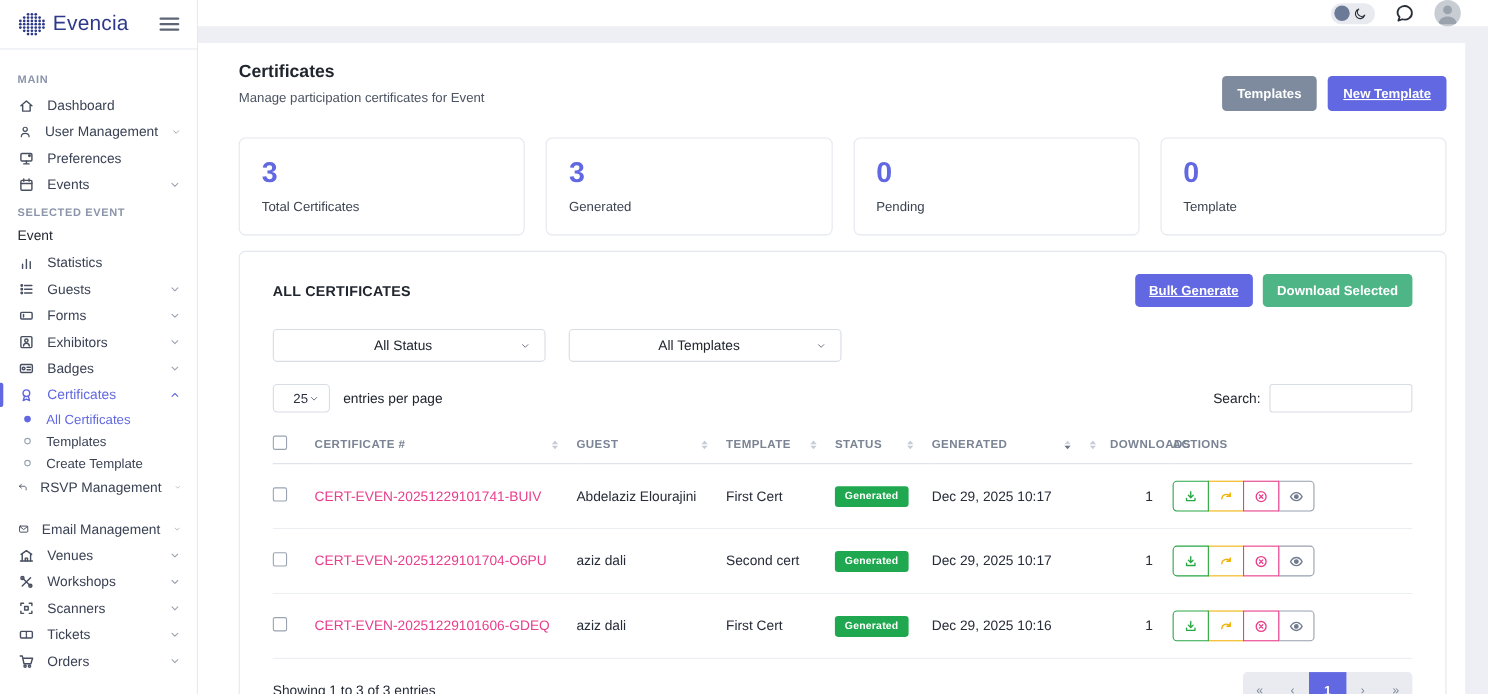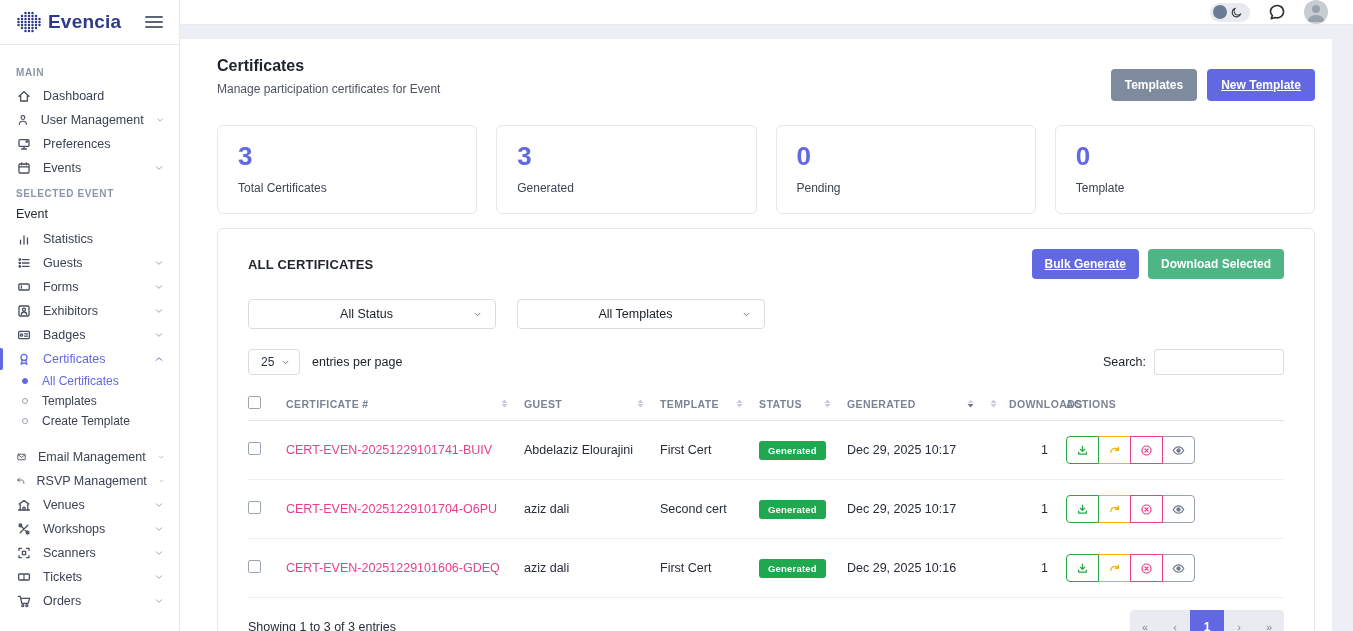--- a/index.html
+++ b/index.html
@@ -9,21 +9,21 @@
     background: #edeff4;
     color: #2b3240;
     font-size: 13px;
   }
   .app { display:flex; width:1353px; height:631px; }
 
   
   .sidebar { width:180px; min-width:180px; background:#fff; border-right:1px solid #e6e9ef; display:flex; flex-direction:column; }
   .logo-row { height:45px; border-bottom:1px solid #e6e9ef; display:flex; align-items:center; padding:0 16px; gap:6px; }
   .logo-mark { width:26px; height:26px; flex:0 0 auto; }
-  .logo-text { font-size:19px; font-weight:700; color:var(--navy); letter-spacing:.2px; flex:1; }
+  .logo-text { font-size:19px; font-weight:400; color:var(--navy); letter-spacing:.2px; flex:1; }
   .hamburger { width:18px; cursor:pointer; color:#5c6675; }
   .hamburger div { height:2px; background:#5c6675; margin:3px 0; border-radius:1px; }
   .sidebar-nav { padding:14px 0 0 0; overflow:hidden; }
   .nav-section-label { font-size:10px; font-weight:bold; color:#8b95aa; letter-spacing:.6px; padding:8px 16px 6px; text-transform:uppercase; }
   .event-name { font-size:12.5px; color:#222833; padding:2px 16px 6px; }
   .nav-item { display:flex; align-items:center; height:24px; padding:0 14px 0 16px; gap:11px; cursor:pointer; position:relative; color:#3a4254; }
   .nav-item.gap { margin-top:14px; }
   .nav-item .nav-icon { width:16px; height:16px; color:#474f60; display:flex; align-items:center; }
   .nav-item .nav-label { font-size:12.5px; flex:1; white-space:nowrap; }
   .nav-item .chev { width:12px; height:12px; color:#99a1b0; display:flex; }
@@ -70,21 +70,21 @@
   .cert-head-actions { display:flex; gap:9px; }
   .cert-head-actions .btn { padding:8px 13px; }
 
   .filters-row { display:flex; gap:21px; margin-top:20px; }
   .select-box { width:248px; height:30px; border:1px solid #d8dce3; border-radius:4px; display:flex; align-items:center; padding:0 12px; font-size:12.5px; color:#20252e; cursor:pointer; background:#fff; }
   .select-box .sel-label { flex:1;text-align:center; }
   .sel-chev { width:11px; height:11px; color:#6a7280; display:flex; }
 
   .controls-row { display:flex; align-items:center; justify-content:space-between; margin-top:20px; }
   .page-size { display:flex; align-items:center; gap:12px; }
-  .size-select { width:52px; height:26px; border:1px solid #d8dce3; border-radius:4px; display:flex; align-items:center; justify-content:space-between; padding:0 8px 0 12px; font-size:12px; cursor:pointer; }
+  .size-select { width:52px; height:26px; border:1px solid #d8dce3; border-radius:4px; display:flex; align-items:center; justify-content:flex-end; padding:0 8px 0 12px; font-size:12px; cursor:pointer; }
   .entries-label { font-size:12.5px; color:#20252e; }
   .search-wrap { display:flex; align-items:center; gap:8px; }
   .search-label { font-size:12.5px; color:#20252e; }
   .search-input { width:130px; height:26px; border:1px solid #d8dce3; border-radius:3px; font-family:inherit; font-size:12px; padding:0 8px; outline:none; }
 
   
   table.cert-table { width:100%; border-collapse:collapse; table-layout:fixed; margin-top:12px; }
   .cert-table th { font-size:10.5px; font-weight:bold; color:var(--th); letter-spacing:.4px; text-transform:uppercase; text-align:left; padding:9px 6px 9px 0; border-bottom:1px solid #dde1e8; }
   .th-inner { display:flex; align-items:center; }
   .th-inner .lbl { white-space:nowrap; }
@@ -302,41 +302,41 @@
           <span>All Certificates</span>
         </div>
         <div class="nav-sub">
           <span class="bullet"></span>
           <span>Templates</span>
         </div>
         <div class="nav-sub">
           <span class="bullet"></span>
           <span>Create Template</span>
         </div>
+        <div class="nav-item">
+          <span class="nav-icon">
+            <svg width="100%" height="100%" viewBox="0 0 16 16" fill="none" stroke="currentColor" stroke-width="1.3" stroke-linecap="round" stroke-linejoin="round">
+              <path d="M5.8 3.6 2.6 6.4l3.2 2.8M2.6 6.4h7.2c2 0 3.2 1.5 3.2 3.4v2.2"></path>
+            </svg>
+          </span>
+          <span class="nav-label">RSVP Management</span>
+          <span class="chev">
+            <svg width="100%" height="100%" viewBox="0 0 16 16" fill="none" stroke="currentColor" stroke-width="1.3" stroke-linecap="round" stroke-linejoin="round">
+              <path d="M4.5 6.3 8 9.8l3.5-3.5"></path>
+            </svg>
+          </span>
+        </div>
         <div class="nav-item gap">
           <span class="nav-icon">
             <svg width="100%" height="100%" viewBox="0 0 16 16" fill="none" stroke="currentColor" stroke-width="1.3" stroke-linecap="round" stroke-linejoin="round">
               <rect x="2.6" y="4" width="10.8" height="8" rx="1"></rect>
               <path d="M3.2 4.8 8 8.6l4.8-3.8"></path>
             </svg>
           </span>
           <span class="nav-label">Email Management</span>
-          <span class="chev">
-            <svg width="100%" height="100%" viewBox="0 0 16 16" fill="none" stroke="currentColor" stroke-width="1.3" stroke-linecap="round" stroke-linejoin="round">
-              <path d="M4.5 6.3 8 9.8l3.5-3.5"></path>
-            </svg>
-          </span>
-        </div>
-        <div class="nav-item">
-          <span class="nav-icon">
-            <svg width="100%" height="100%" viewBox="0 0 16 16" fill="none" stroke="currentColor" stroke-width="1.3" stroke-linecap="round" stroke-linejoin="round">
-              <path d="M5.8 3.6 2.6 6.4l3.2 2.8M2.6 6.4h7.2c2 0 3.2 1.5 3.2 3.4v2.2"></path>
-            </svg>
-          </span>
-          <span class="nav-label">RSVP Management</span>
           <span class="chev">
             <svg width="100%" height="100%" viewBox="0 0 16 16" fill="none" stroke="currentColor" stroke-width="1.3" stroke-linecap="round" stroke-linejoin="round">
               <path d="M4.5 6.3 8 9.8l3.5-3.5"></path>
             </svg>
           </span>
         </div>
         <div class="nav-item">
           <span class="nav-icon">
             <svg width="100%" height="100%" viewBox="0 0 16 16" fill="none" stroke="currentColor" stroke-width="1.3" stroke-linecap="round" stroke-linejoin="round">
               <path d="M2.6 13h10.8M3.2 7 8 3.6 12.8 7"></path>

